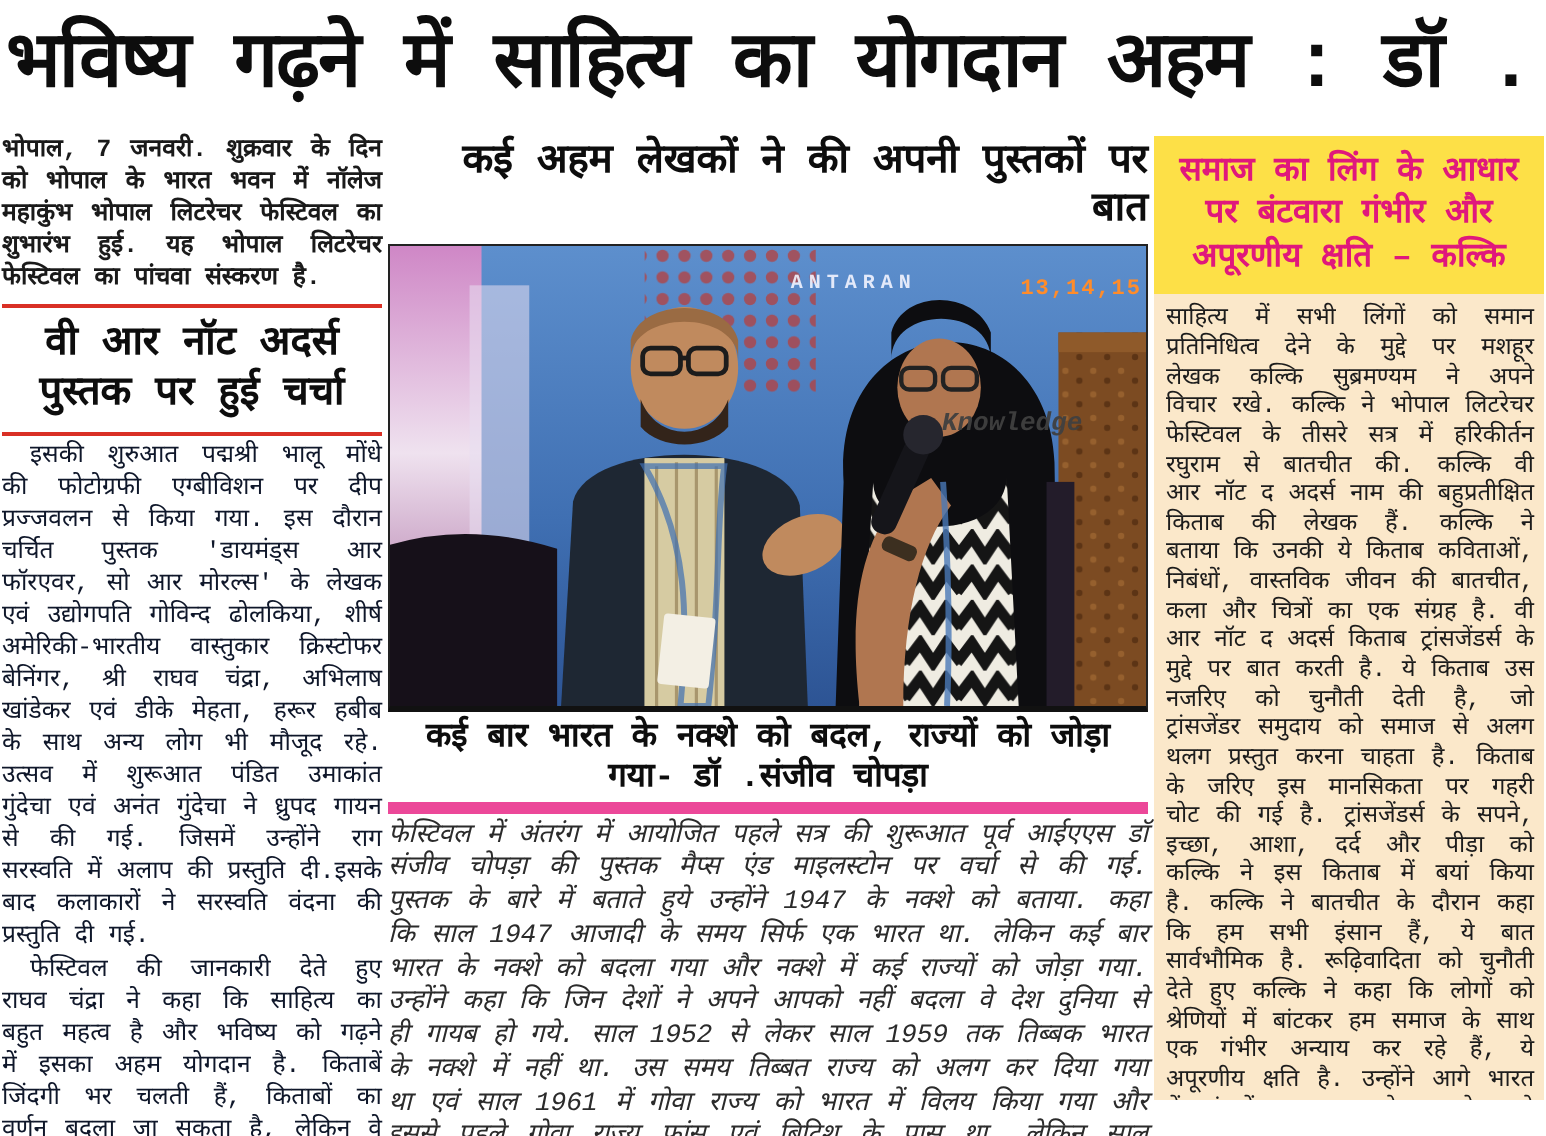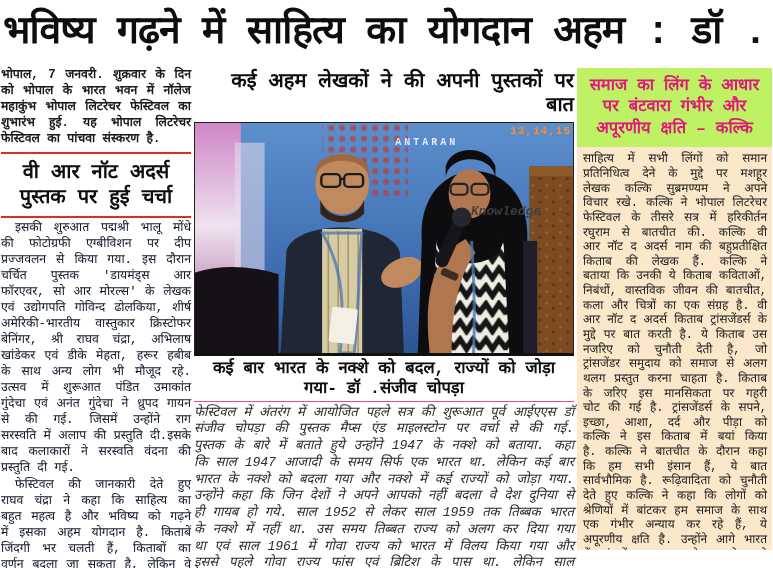--- a/index.html
+++ b/index.html
@@ -42,35 +42,35 @@
   .photo svg { display:block; width:100%; height:100%; }
   .banner-text-1 {
     position:absolute; left:53%; top:6%; color:#f2f4ff; font-weight:700;
     font-size:10px; letter-spacing:3px; opacity:.9;
   }
   .banner-text-2 {
     position:absolute; left:73%; top:35%; color:#404040; font-weight:700;
     font-style:italic; font-size:13px; opacity:.95;
   }
   .banner-text-3 {
-    position:absolute; right:2px; top:2px; color:#ff8c2a; font-weight:700;
+    position:absolute; right:2px; top:16px; color:#ff8c2a; font-weight:700;
     font-size:11px; letter-spacing:1px;
   }
   .photo-caption {
     font-size:16.5px; font-weight:700; text-align:center; color:#0d0d0d;
-    padding:3px 0 2px 0; line-height:1.2; border-bottom:1px solid #ec4899;
+    padding:3px 0 2px 0; line-height:1.2; border-bottom:6px solid #ec4899;
   }
   .center-body {
     font-size:13.2px; font-style:italic; line-height:1.27; text-align:justify;
     color:#2b2b2b; padding-top:3px; letter-spacing:-0.1px;
   }
   
   .col-right { height:482px; display:flex; flex-direction:column; overflow:hidden; }
   .right-headline {
-    background:#bef264; color:#e0187c; font-weight:700; font-size:16.5px;
+    background:#fde047; color:#e0187c; font-weight:700; font-size:16.5px;
     line-height:1.3; text-align:center; padding:7px 6px 8px 6px;
   }
   .right-body {
     background:#fbe8ca; flex:1; overflow:hidden;
     font-size:11.9px; line-height:1.23; text-align:justify;
     color:#1c1c1c; padding:5px 5px 6px 6px;
   }
 </style>
 </head>
 <body>

